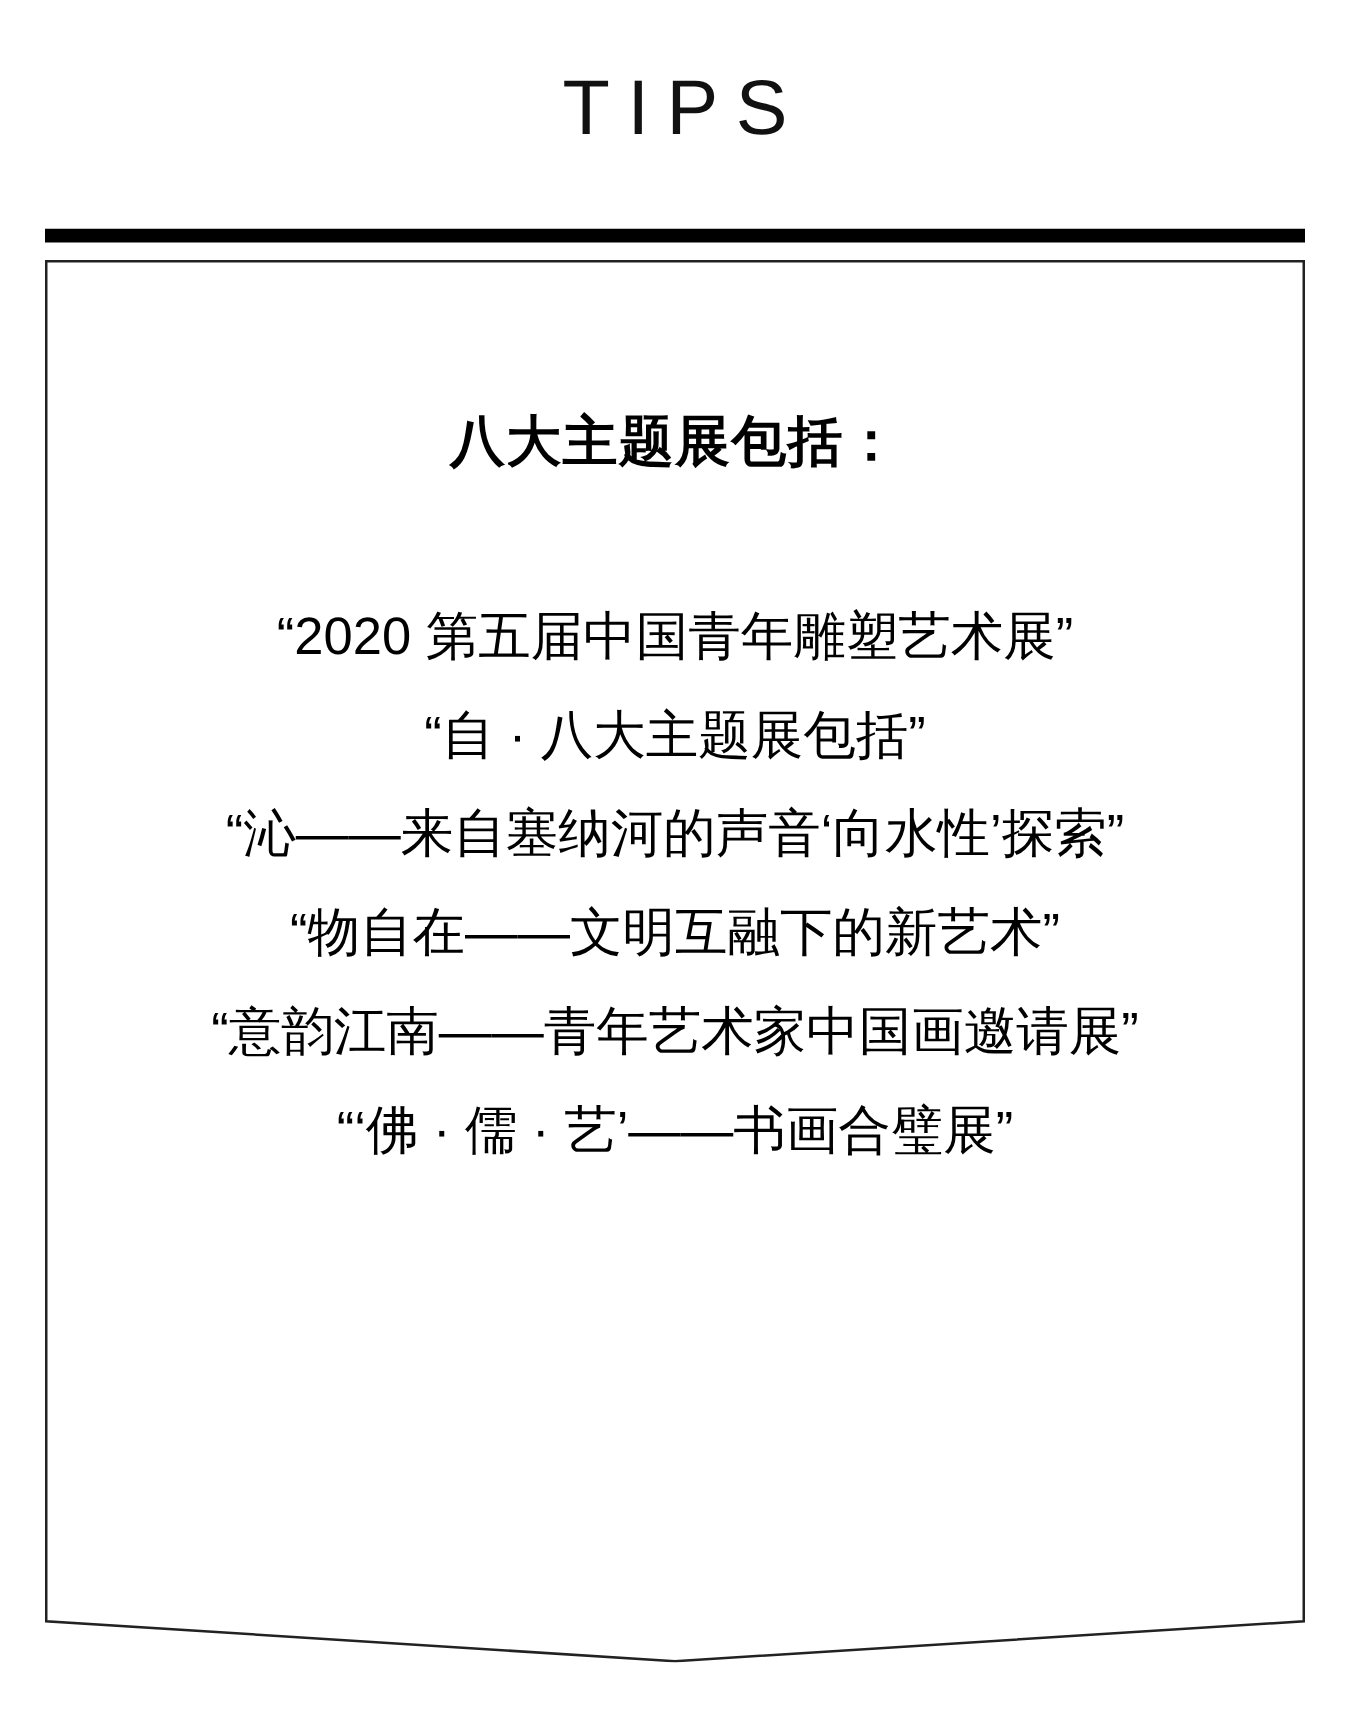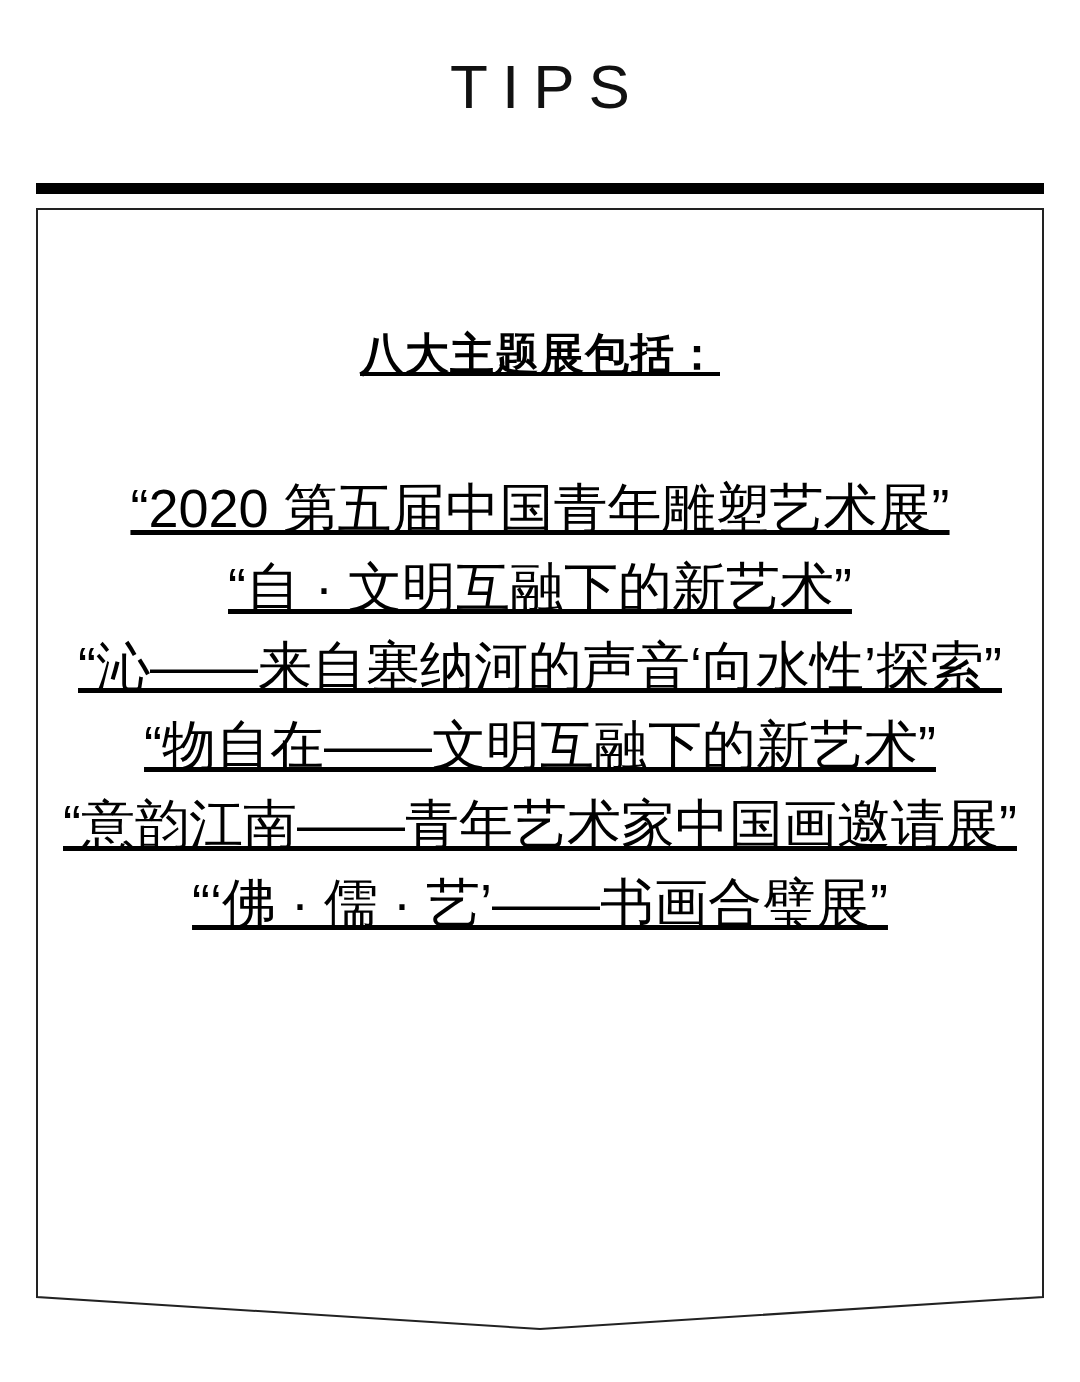--- a/index.html
+++ b/index.html
@@ -30,21 +30,20 @@
     width: 1008px;
     height: 11px;
     margin: 59px auto 4px auto;
     background: #000000;
   }
   .banner {
     position: relative;
     width: 1008px;
     height: 1122px;
     margin: 14px auto;
-    text-decoration: underline;
   }
   .outline {
     position: absolute;
     left: 0;
     top: 0;
     width: 100%;
     height: 100%;
     display: block;
   }
   .content {
@@ -54,21 +53,21 @@
     text-align: center;
   }
   .heading {
     font-size: 44px;
     line-height: 79px;
     font-weight: 700;
     margin-bottom: 76px;
     letter-spacing: 1px;
   }
   .line {
-    font-size: 54px;
+    font-size: 42px;
     line-height: 79px;
     font-weight: 400;
     white-space: nowrap;
   }
 </style>
 </head>
 <body>
 
 <div class="page">
 
@@ -78,21 +77,21 @@
 
   <div class="banner">
     <svg class="outline" viewBox="0 0 1008 1122" preserveAspectRatio="none" xmlns="http://www.w3.org/2000/svg">
       <polygon points="1,1 1007,1 1007,1089 504,1121 1,1089" fill="#ffffff" stroke-width="2" stroke="#222222"></polygon>
     </svg>
 
     <div class="content">
       <div class="heading">八大主题展包括：</div>
 
       <div class="line">“2020 第五届中国青年雕塑艺术展”</div>
-      <div class="line">“自 · 文明互融下的新艺术”</div>
+      <div class="line">“自 · 八大主题展包括”</div>
       <div class="line">“沁——来自塞纳河的声音‘向水性’探索”</div>
       <div class="line">“物自在——文明互融下的新艺术”</div>
       <div class="line">“意韵江南——青年艺术家中国画邀请展”</div>
       <div class="line">“‘佛 · 儒 · 艺’——书画合璧展”</div>
     </div>
   </div>
 
 </div>
 
 </body></html>

